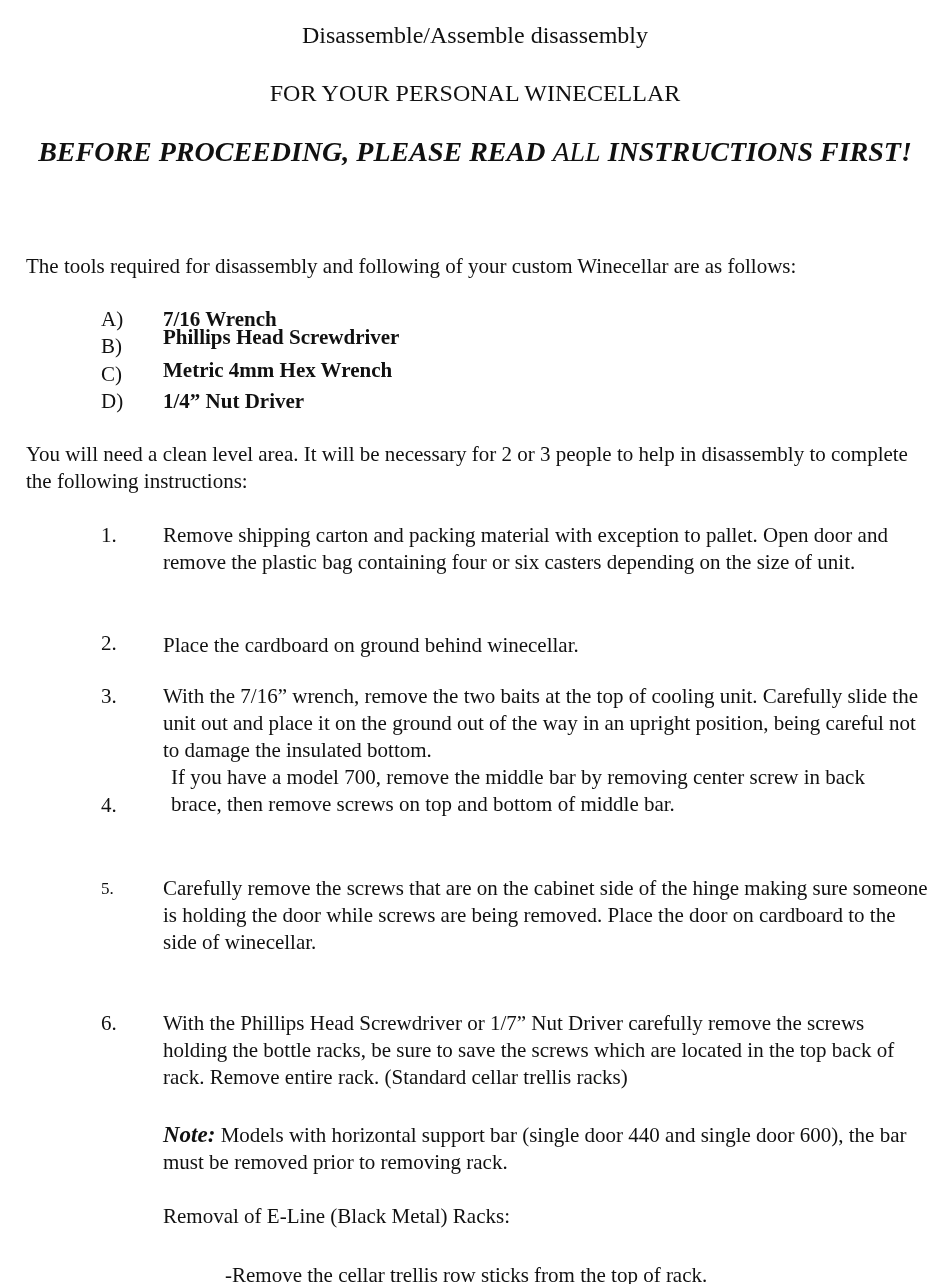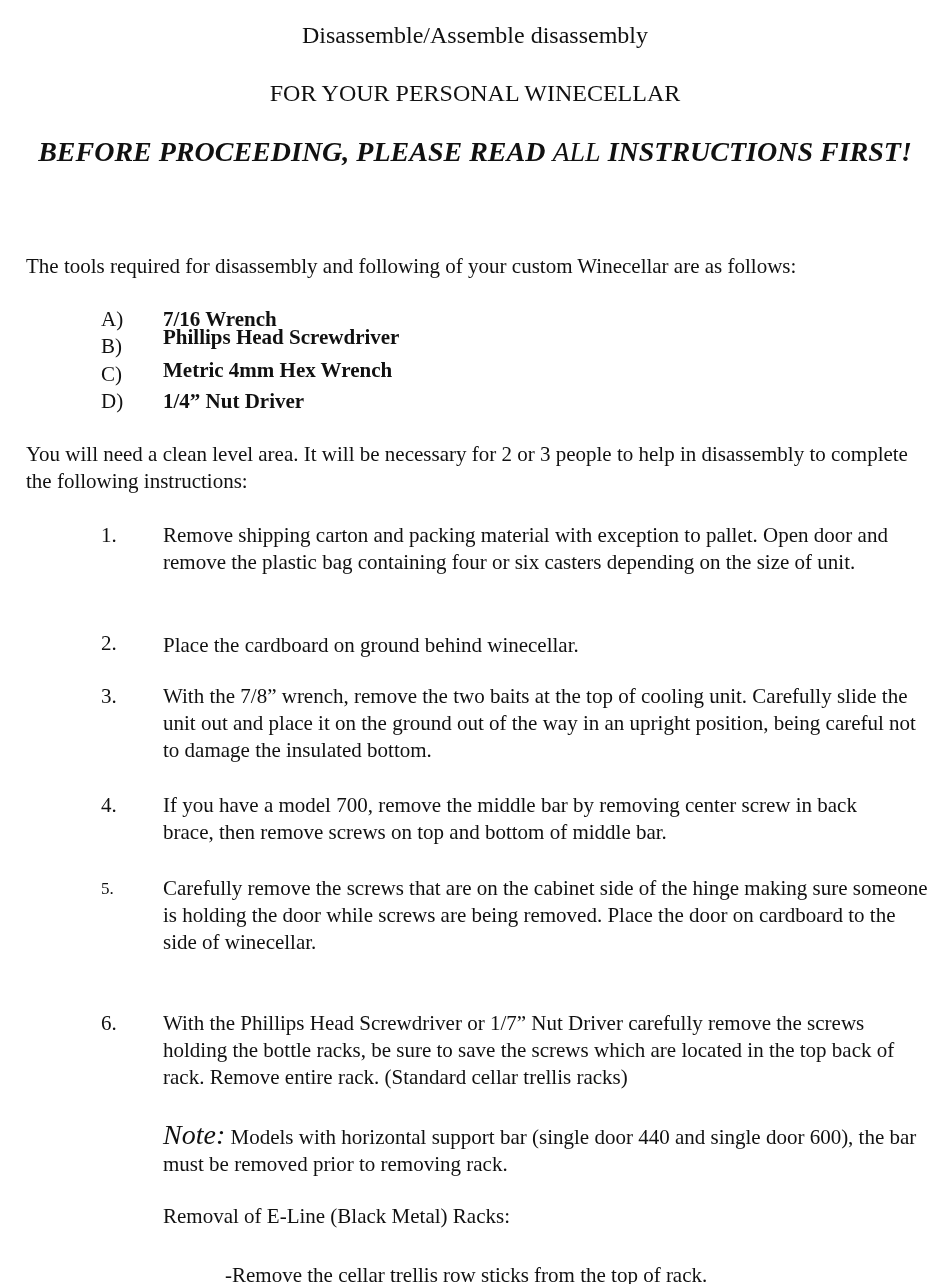--- a/index.html
+++ b/index.html
@@ -11,21 +11,21 @@
   .abs { position: absolute; }
   .center { left: 0; width: 950px; text-align: center; }
   .title { font-size: 24px; }
   .warn { font-size: 28px; font-weight: bold; font-style: italic; }
   .warn .all { font-weight: normal; }
   .para { left: 26px; width: 900px; }
   .tool-label { left: 101px; }
   .tool-text { left: 163px; font-weight: bold; }
   .step-num { left: 101px; }
   .step-text { left: 163px; width: 770px; }
-  .note-label { font-weight: normal; font-style: italic; font-size: 28px; }
+  .note-label { font-weight: bold; font-style: italic; font-size: 23px; }
   .sub { left: 225px; }
 </style>
 </head>
 <body>
 
 <div>
 
   <div class="abs center title" style="top:22px;">Disassemble/Assemble disassembly</div>
   <div class="abs center title" style="top:80px;">FOR YOUR PERSONAL WINECELLAR</div>
   <div class="abs center warn" style="top:138px;"><span>BEFORE PROCEEDING, PLEASE READ </span><span class="all">ALL</span><span> INSTRUCTIONS FIRST!</span></div>
@@ -57,25 +57,25 @@
     <div>
       <span class="abs step-num" style="top:522px;">1.</span>
       <div class="abs step-text" style="top:522px;">Remove shipping carton and packing material with exception to pallet. Open door and remove the plastic bag containing four or six casters depending on the size of unit.</div>
     </div>
     <div>
       <span class="abs step-num" style="top:630px;">2.</span>
       <div class="abs step-text" style="top:632px;">Place the cardboard on ground behind winecellar.</div>
     </div>
     <div>
       <span class="abs step-num" style="top:683px;">3.</span>
-      <div class="abs step-text" style="top:683px;">With the 7/8” wrench, remove the two baits at the top of cooling unit. Carefully slide the unit out and place it on the ground out of the way in an upright position, being careful not to damage the insulated bottom.</div>
+      <div class="abs step-text" style="top:683px;">With the 7/16” wrench, remove the two baits at the top of cooling unit. Carefully slide the unit out and place it on the ground out of the way in an upright position, being careful not to damage the insulated bottom.</div>
     </div>
     <div>
       <span class="abs step-num" style="top:792px;">4.</span>
-      <div class="abs step-text" style="top:792px; width:740px;">If you have a model 700, remove the middle bar by removing center screw in back brace, then remove screws on top and bottom of middle bar.</div>
+      <div class="abs step-text" style="top:764px; width:740px;margin-left:8px;">If you have a model 700, remove the middle bar by removing center screw in back brace, then remove screws on top and bottom of middle bar.</div>
     </div>
     <div>
       <span class="abs step-num" style="top:875px; font-size:17px;">5.</span>
       <div class="abs step-text" style="top:875px;">Carefully remove the screws that are on the cabinet side of the hinge making sure someone is holding the door while screws are being removed. Place the door on cardboard to the side of winecellar.</div>
     </div>
     <div>
       <span class="abs step-num" style="top:1010px;">6.</span>
       <div class="abs step-text" style="top:1010px; width:750px;">With the Phillips Head Screwdriver or 1/7” Nut Driver carefully remove the screws holding the bottle racks, be sure to save the screws which are located in the top back of rack. Remove entire rack. (Standard cellar trellis racks)</div>
     </div>
   </div>

